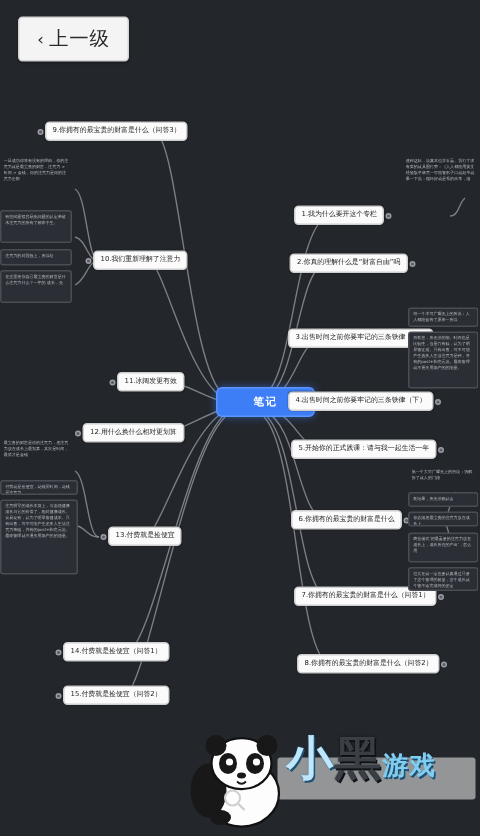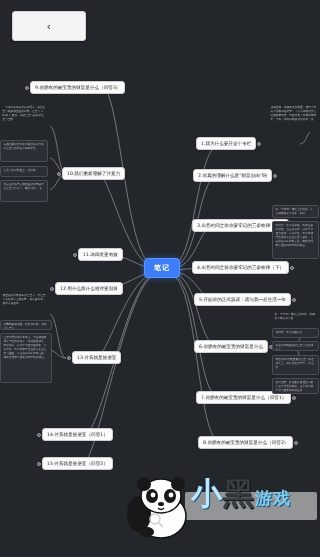--- a/index.html
+++ b/index.html
@@ -36,21 +36,21 @@
     font-size:4.6px;
     line-height:1.15;
     padding:3px 4px;
     white-space:nowrap;
     display:flex; align-items:center;
     box-shadow:0 0 1px rgba(0,0,0,.5);
     cursor:pointer;
   }
   .node.center{
     background:#3d7ef7; border:1px solid #5d95ff; color:#fff;
-    font-size:7px; font-weight:bold; padding:5px 9px; border-radius:4px;
+    font-size:7px; font-weight:bold; padding:5px 24px; border-radius:4px;
     box-shadow:0 0 6px rgba(61,126,247,.55);
     letter-spacing:1px;
   }
   
   .dot{
     position:absolute; width:4px; height:4px; border-radius:50%;
     background:#5a5d63; border:1px solid #9a9da3; top:50%;
     transform:translateY(-50%);
   }
   .dot.l{ left:-6px; }
@@ -66,21 +66,21 @@
     font-size:2.7px;
     line-height:1.45;
     padding:2px 2.5px;
     overflow:hidden;
     cursor:pointer;
   }
   .note.plain{ border:none; background:transparent; }
 
   
   .watermark{
-    position:absolute; right:2px; bottom:13px;
+    position:absolute; right:2px; bottom:0px;
     width:192px; height:74px; pointer-events:none;
   }
   .wm-text{
     position:absolute; left:66px; top:8px;
     font-size:31px; font-weight:bold; letter-spacing:1px;
     line-height:1;
   }
   .wm-c1{ color:#bfe6fb; text-shadow:0 0 1px #2a6f9e,1px 1px 0 #1d4f73; }
   .wm-c2{ color:#3a3f45; text-shadow:0 0 1px #000,1px 1px 0 #11151a; }
   .wm-c3{ color:#7fcff2; font-size:17px; text-shadow:1px 1px 0 #1d4f73; }
@@ -128,20 +128,21 @@
 
     <path d="M66,174 C58,174 58,130 50,126"></path>
     <path d="M66,174 C58,174 58,160 50,158"></path>
     <path d="M66,174 C58,174 58,186 50,190"></path>
     <path d="M66,358 C58,358 58,318 50,314"></path>
     <path d="M66,358 C58,358 58,352 50,350"></path>
   </svg>
 
   <div class="back-btn">
     <span class="chev">‹</span>
+    <span>上一级</span>
   </div>
 
   <div class="node center" style="left:144px; top:258px;">
     <span>笔记</span>
   </div>
 
   <div class="node" style="left:196px; top:137px;">
     <span>1.我为什么要开这个专栏</span>
     <span class="dot r"></span>
   </div>

